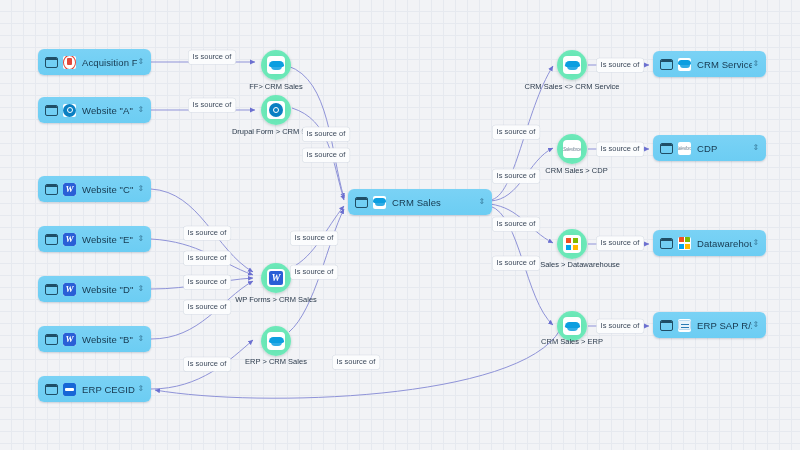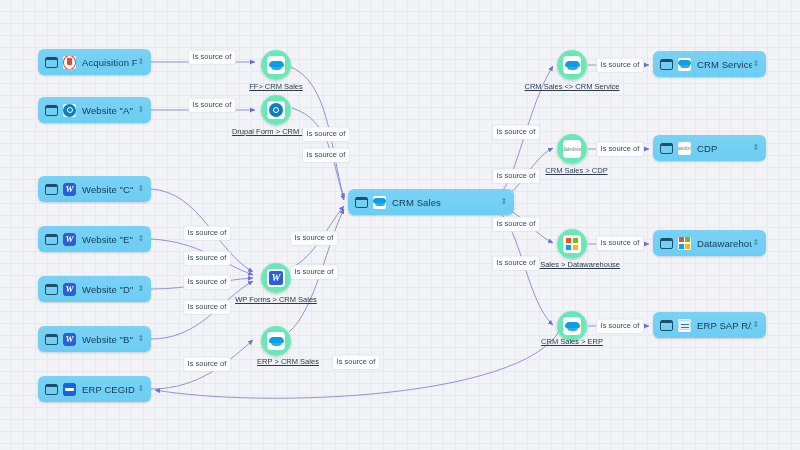--- a/index.html
+++ b/index.html
@@ -63,21 +63,21 @@
     background:radial-gradient(circle at 50% 50%, #5fe0ae 0%, #6de9b9 70%, #74eec0 100%);
     box-shadow:0 1px 3px rgba(20,60,50,.22);
     display:flex;align-items:center;justify-content:center;
   }
   .circ .inner{
     width:18px;height:18px;border-radius:4px;background:#fff;
     display:flex;align-items:center;justify-content:center;overflow:hidden;
   }
   .circ-cap{
     position:absolute;white-space:nowrap;font-size:7.5px;color:#2c3b4c;
-    text-align:center;transform:translateX(-50%);text-decoration:underline;
+    text-align:center;transform:translateX(-50%);
   }
 
   
   .chip{
     position:absolute;
     background:#fbfcfd;
     border-radius:3px;
     padding:2px 4px 2.5px 4px;
     font-size:7.5px;color:#3d4a5c;white-space:nowrap;
     box-shadow:0 0 0 .5px rgba(190,198,212,.55);
@@ -256,23 +256,23 @@
         <i class="g-wp">W</i>
       </span>
   </div>
   <div class="circ-cap" style="left:276px;top:295px;">WP Forms &gt; CRM Sales</div>
 
   <div class="circ" style="left:261px;top:326px;">
     <span class="inner">
         <i class="g-crm"></i>
       </span>
   </div>
-  <div class="circ-cap" style="left:276px;top:357px;margin-left:12px;">ERP &gt; CRM Sales</div>
-
-  <div class="node" style="left:348px;top:189px;width:166px;">
+  <div class="circ-cap" style="left:276px;top:357px;">ERP &gt; CRM Sales</div>
+
+  <div class="node" style="left:348px;top:189px;width:144px;">
     <span class="winico"></span>
     <span class="appico">
         <i class="g-crm"></i>
       </span>
     <span class="label">CRM Sales</span>
     <span class="chev">⇕</span>
   </div>
 
   <div class="circ" style="left:557px;top:50px;">
     <span class="inner">

